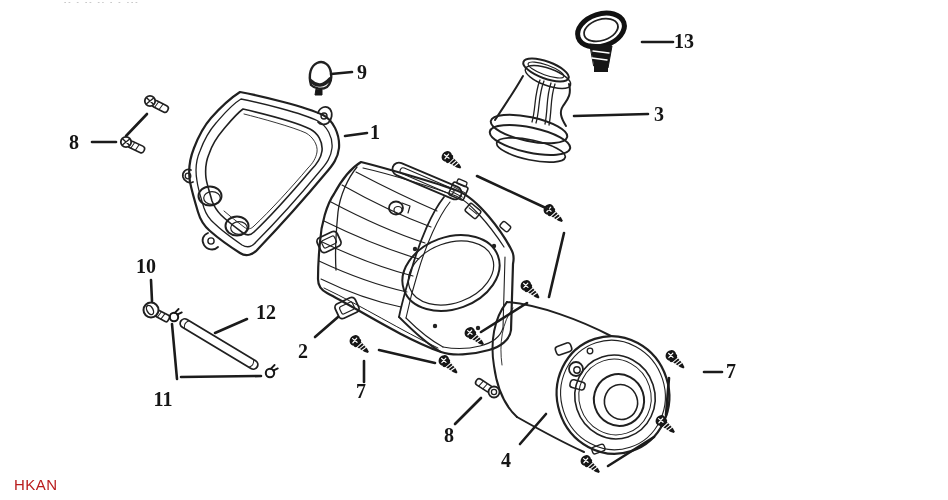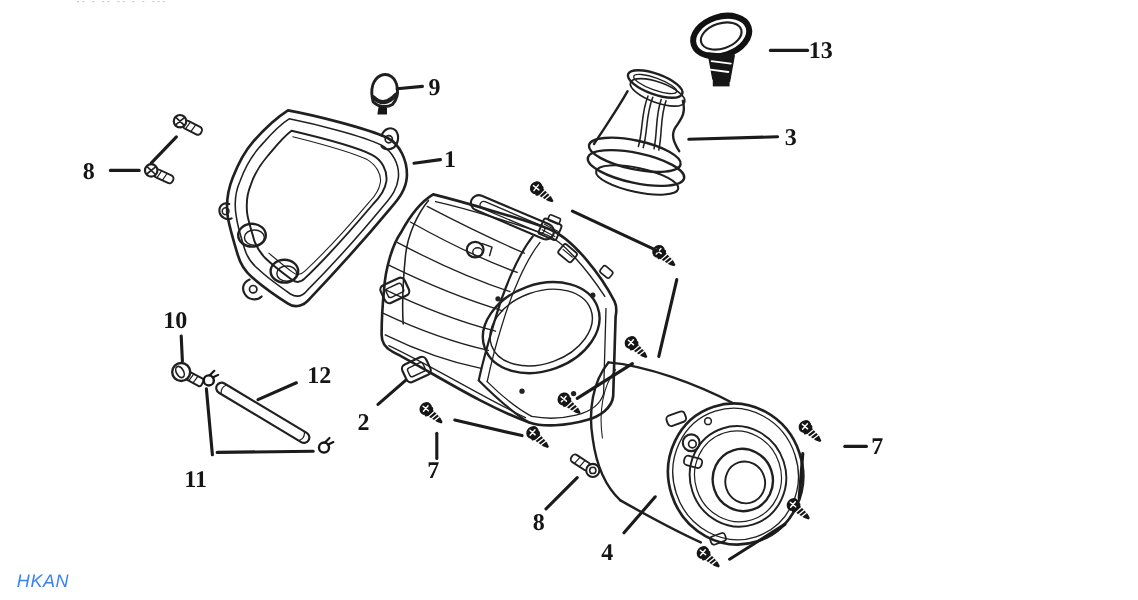--- a/index.html
+++ b/index.html
@@ -1,22 +1,22 @@
 <!DOCTYPE html>
 <html><head>
 <meta charset="utf-8">
 <style>
   html,body{margin:0;padding:0;background:#fff;}
   #stage{position:relative;width:948px;height:500px;background:#ffffff;overflow:hidden;
          font-family:"Liberation Sans",sans-serif;}
   #stage svg{position:absolute;left:0;top:0;}
   .callout{font-family:"Liberation Serif","DejaVu Serif",serif;font-weight:700;
            font-size:20px;fill:#151515;text-anchor:middle;}
-  #watermark{position:absolute;left:14px;top:476px;font-style:italic;font-size:15px;
-             color:#3b82f6;letter-spacing:0.5px;}
+  #watermark{position:absolute;left:14px;top:476px;font-size:15px;
+             color:#b91c1c;letter-spacing:0.5px;}
   #topfrag{position:absolute;left:64px;top:-2px;font-size:7px;color:#a8a8a8;
            letter-spacing:2px;white-space:nowrap;}
 </style>
 </head>
 <body>
 
 <div id="stage">
   <div id="topfrag">-- -  -- --  -  - ---</div>
 
   <svg width="948" height="500" viewBox="0 0 948 500">

